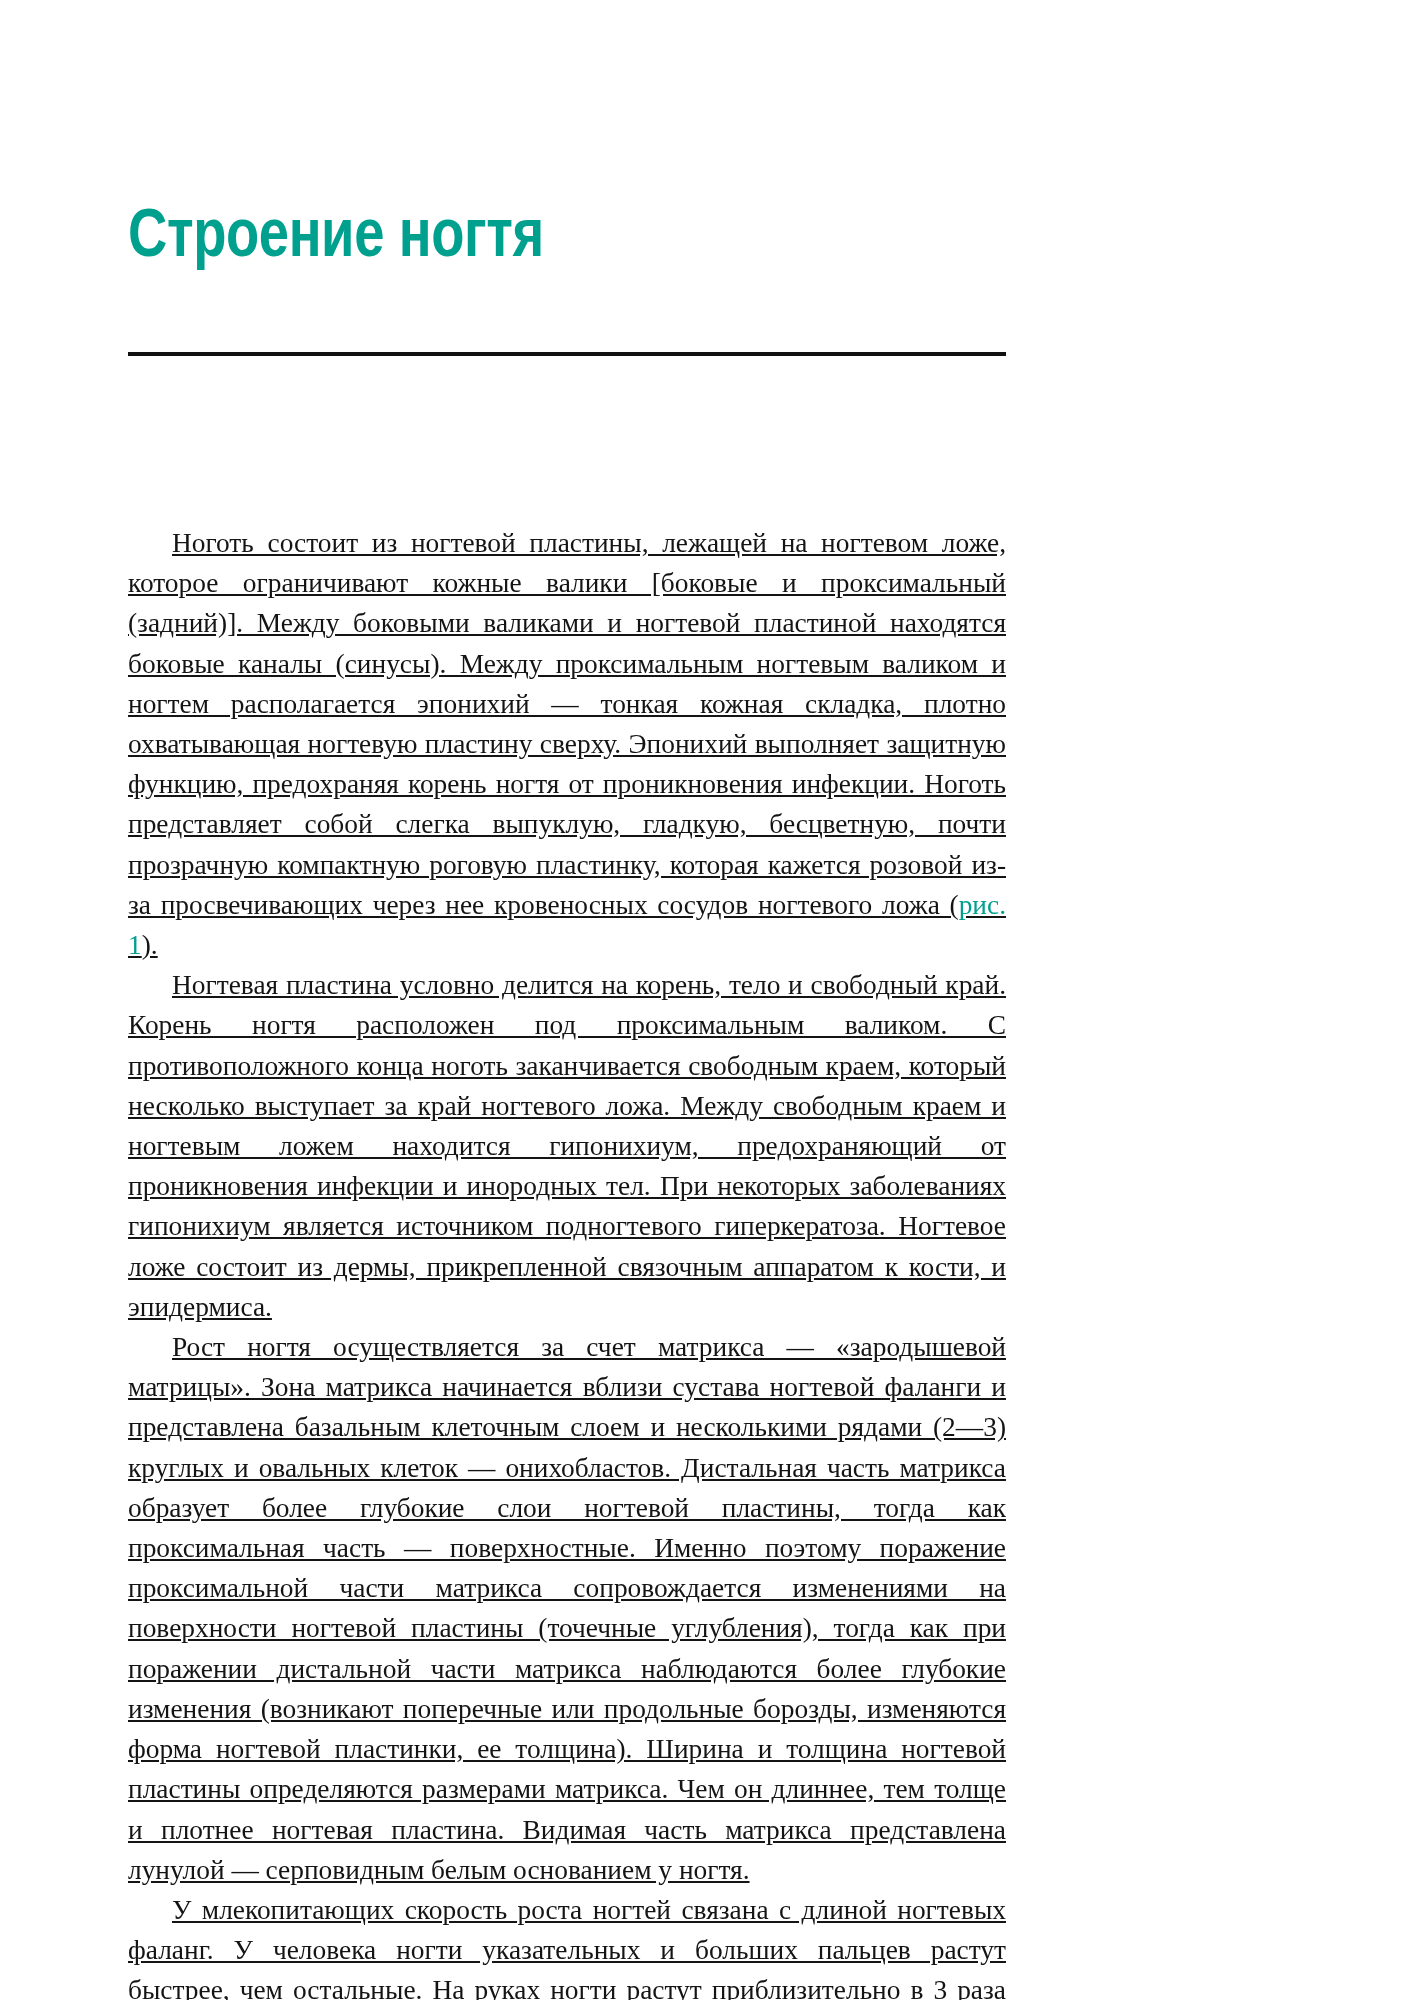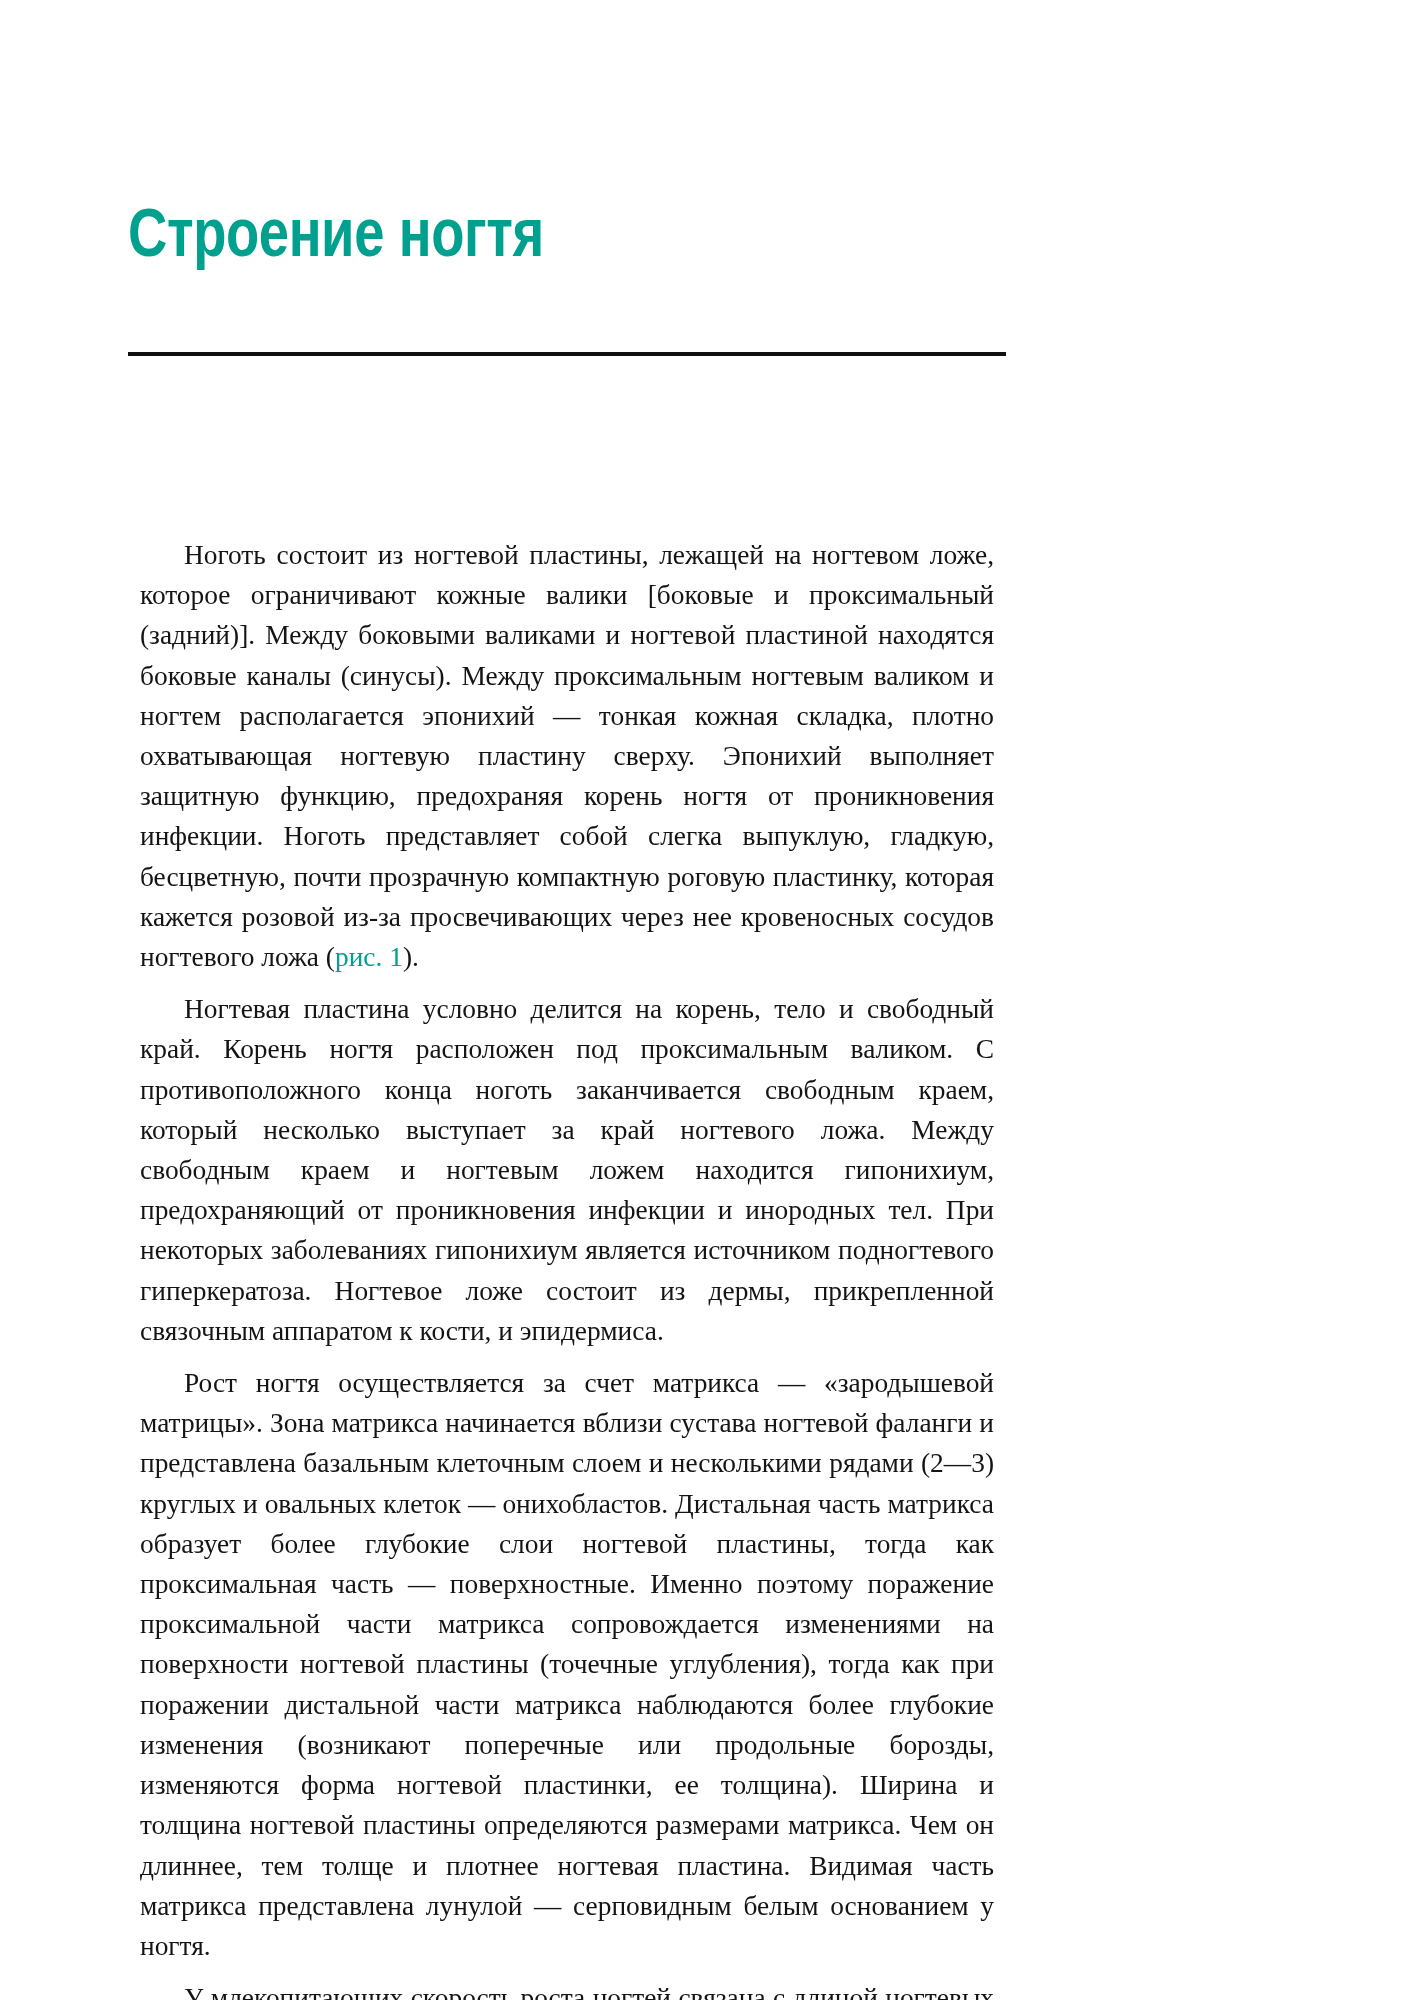--- a/index.html
+++ b/index.html
@@ -68,24 +68,25 @@
     width: 878px;
     font-size: 27.4px;
     line-height: 40.2px;
     color: #141414;
     text-align: justify;
     text-justify: inter-word;
     hyphens: manual;
   }
 
   .body-text p {
-    margin: 12px;
+    margin: 0;
     padding: 0;
     text-indent: 44px;
     text-align: justify;
+    text-decoration: underline;
   }
 
   .body-text p:last-child {
     text-align: justify;
   }
 
   .figref {
     color: #00A08F;
   }
 

